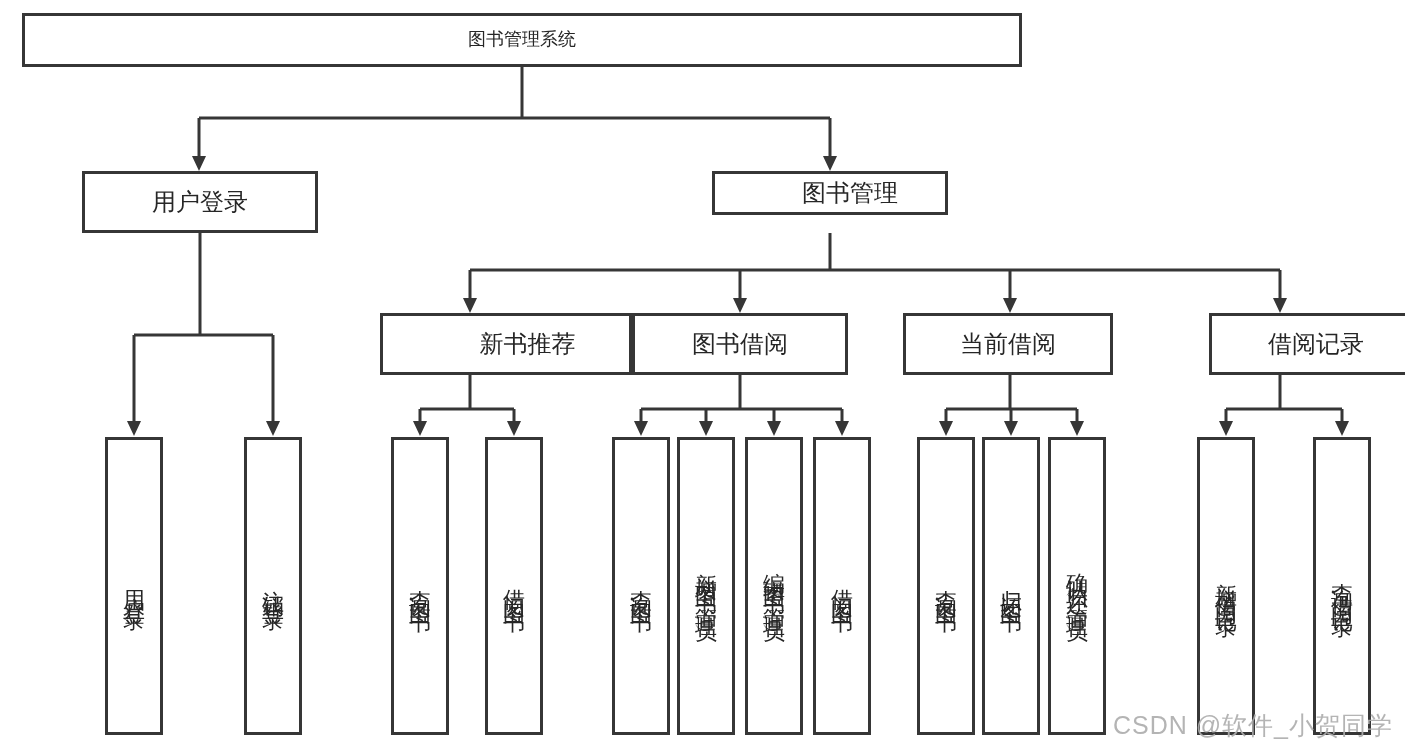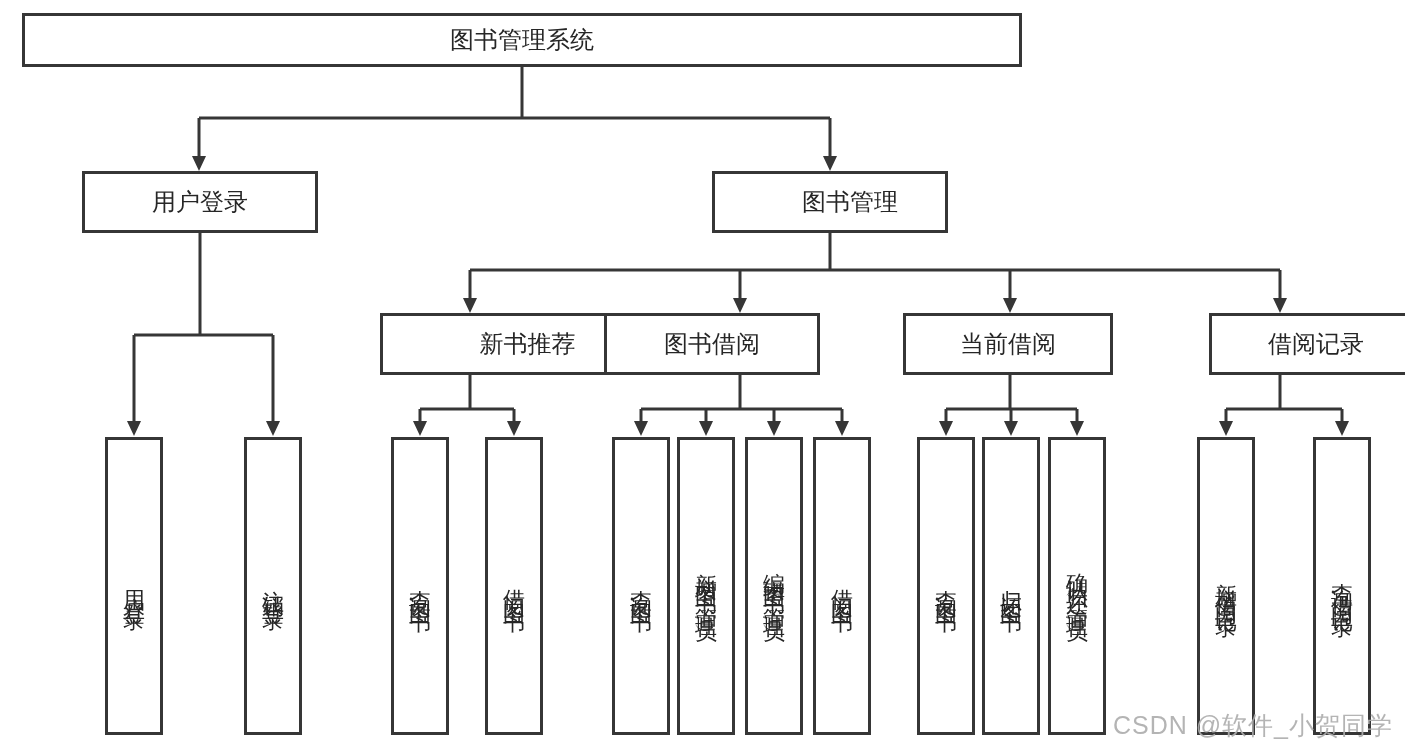--- a/index.html
+++ b/index.html
@@ -27,21 +27,21 @@
     position: absolute;
     box-sizing: border-box;
     border: 3px solid #363636;
     background: #ffffff;
     display: flex;
     align-items: center;
     justify-content: center;
     text-align: center;
     line-height: 1.1;
   }
-  .box.root  { font-size: 24px; }
+  .box.root  { font-size: 18px; }
   .box.hnode { font-size: 24px; }
   .box.vleaf {
     font-size: 22px;
     writing-mode: vertical-rl;
     text-orientation: mixed;
     letter-spacing: 7px;
     line-height: 1;
   }
   .watermark {
     position: absolute;
@@ -99,24 +99,24 @@
       <polygon points="1004,421 1018,421 1011,436"></polygon>
       <polygon points="1070,421 1084,421 1077,436"></polygon>
       <polygon points="1219,421 1233,421 1226,436"></polygon>
       <polygon points="1335,421 1349,421 1342,436"></polygon>
     </g>
   </svg>
 
   <div class="box root" style="left:22px; top:13px; width:1000px; height:54px;">图书管理系统</div>
 
   <div class="box hnode" style="left:82px; top:171px; width:236px; height:62px;">用户登录</div>
-  <div class="box hnode" style="left:712px; top:171px; width:236px; height:62px;padding-left:40px;">图书管理</div>
+  <div class="box hnode" style="left:712px; top:171px; width:236px; height:44px;padding-left:40px;">图书管理</div>
 
   <div class="box hnode" style="left:380px; top:313px; width:252px; height:62px;padding-left:43px;">新书推荐</div>
-  <div class="box hnode" style="left:604px; top:313px; width:216px; height:62px;">图书借阅</div>
+  <div class="box hnode" style="left:632px; top:313px; width:216px; height:62px;">图书借阅</div>
   <div class="box hnode" style="left:903px; top:313px; width:210px; height:62px;">当前借阅</div>
   <div class="box hnode" style="left:1173px; top:313px; width:214px; height:62px;margin-left:36px;">借阅记录</div>
 
   <div class="box vleaf" style="left:105px; top:437px; width:58px; height:298px;">用户登录</div>
   <div class="box vleaf" style="left:244px; top:437px; width:58px; height:298px;">注销登录</div>
 
   <div class="box vleaf" style="left:391px; top:437px; width:58px; height:298px;">查询图书</div>
   <div class="box vleaf" style="left:485px; top:437px; width:58px; height:298px;">借阅图书</div>
 
   <div class="box vleaf" style="left:612px; top:437px; width:58px; height:298px;">查询图书</div>

